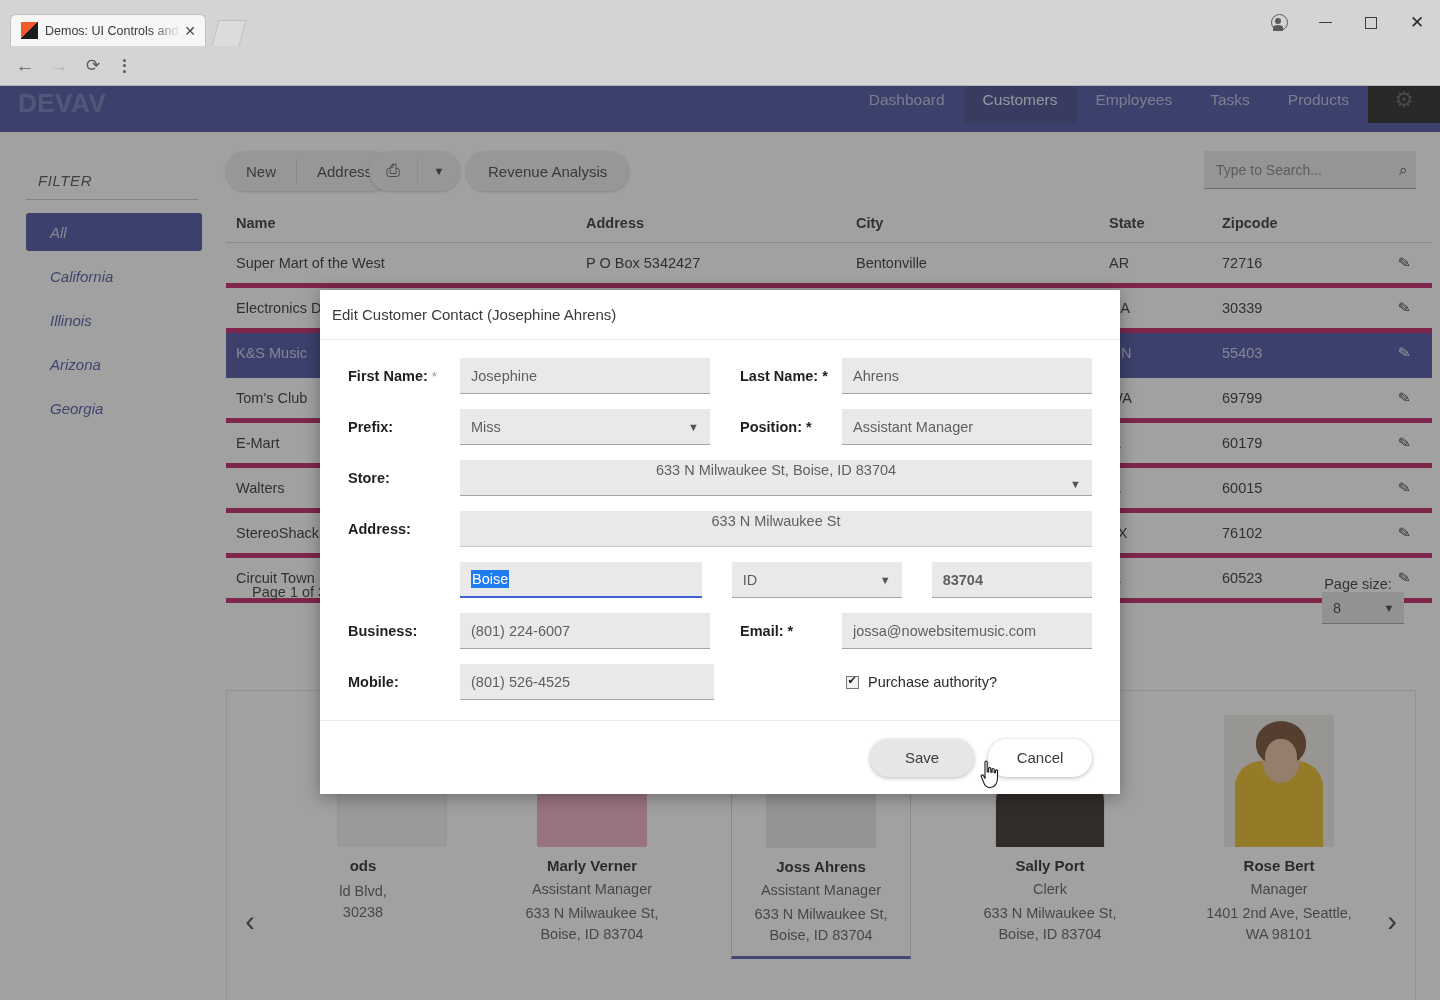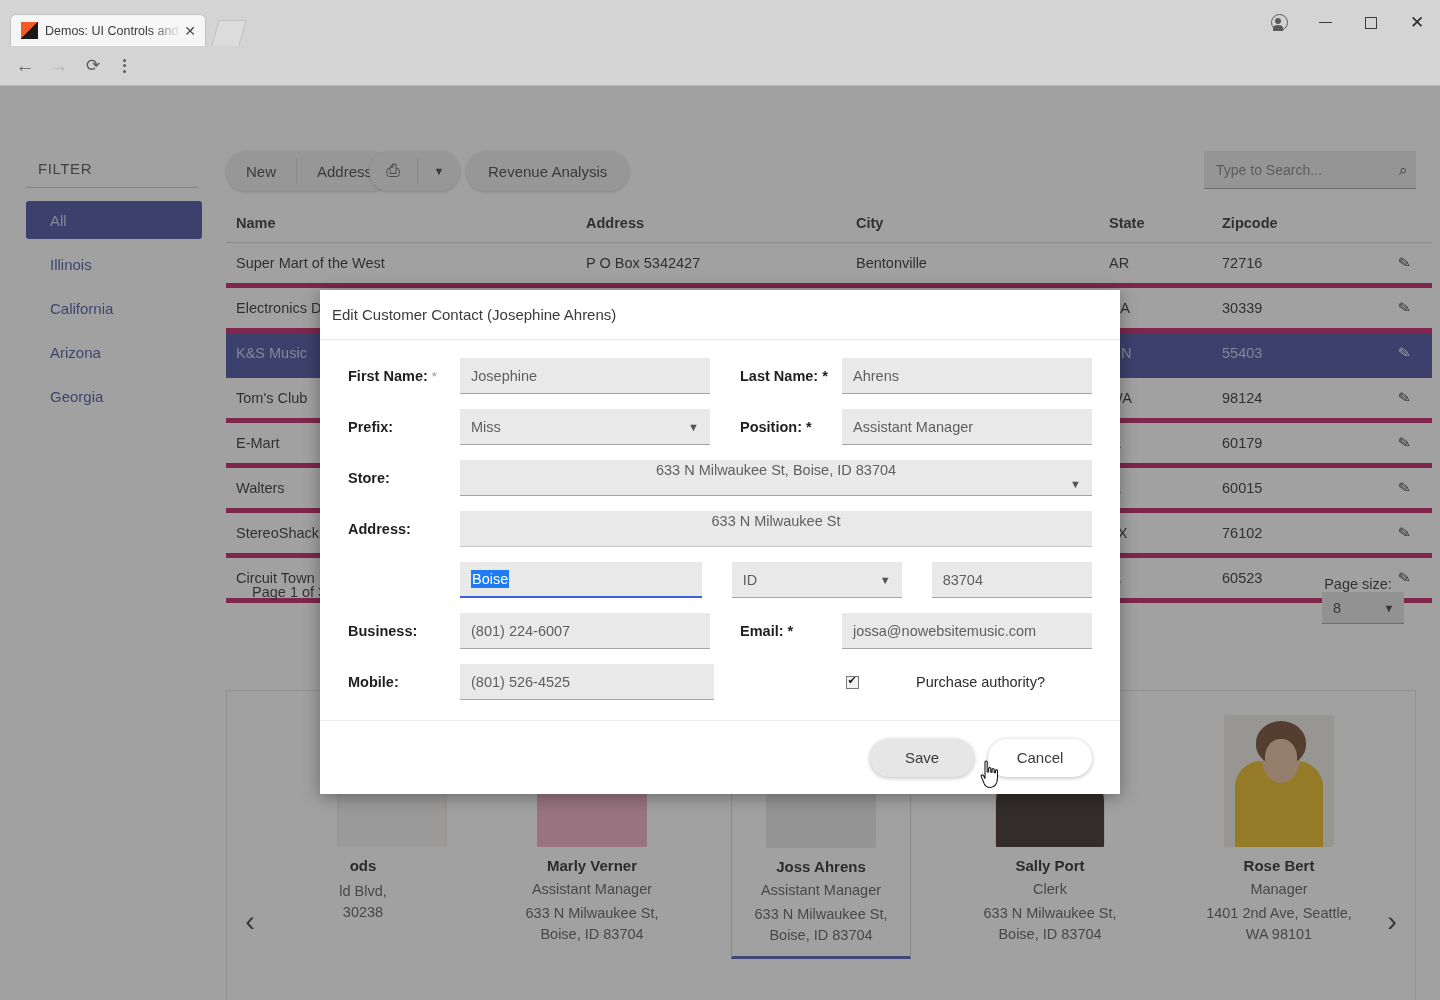--- a/index.html
+++ b/index.html
@@ -139,21 +139,21 @@
   .appnav-gear {
     width: 72px; background: #1c1c1c; display: flex;
     align-items: center; justify-content: center; height: 46px;
     position: relative; top: -9px;
   }
   .gear-glyph { font-size: 22px; color: #5a5a5a; }
 
   .content { position: absolute; top: 46px; left: 0; width: 1440px; height: 868px; }
 
   
-  .filter-panel { position: absolute; left: 0; top: 4px; width: 226px; }
+  .filter-panel { position: absolute; left: 0; top: 16px; width: 226px; font-style: italic; }
   .filter-title {
     font-size: 15px; color: #4a4a4a; letter-spacing: .6px;
     padding: 24px 0 10px 38px;
   }
   .filter-rule { height: 1px; background: #c8c8c8; margin: 0 28px 13px 26px; }
   .filter-item {
     height: 38px; margin: 0 24px 6px 26px;
     display: flex; align-items: center; padding-left: 24px;
     font-size: 15px; color: #46509e; border-radius: 3px;
   }
@@ -310,24 +310,24 @@
 
   .finput.focused {
     border-bottom: 2px solid #3f5fd6;
     color: #1f1f1f;
   }
   .sel-text { background: #1e7bf0; color: #ffffff; padding: 1px 1px; }
 
   .city-row { display: flex; align-items: center; margin-bottom: 15px; }
   .w-city { width: 254px; }
   .w-state { width: 178px; }
-  .w-zip { width: 168px; }
+  .w-zip { width: 168px; font-weight: bold; }
   .gap-s { width: 30px; flex: none; }
 
-  .check-wrap { display: flex; align-items: center; gap: 48px; }
+  .check-wrap { display: flex; align-items: center; }
   .checkbox {
     width: 13px; height: 13px; border: 1px solid #767676;
     background: #f3f3f3; margin-right: 9px; position: relative;
   }
   .checkbox::after {
     content: "\2714"; position: absolute; left: 0.5px; top: -2.5px;
     font-size: 11px; color: #1f1f1f;
   }
   .check-label { font-size: 14.5px; color: #2b2b2b; }
 
@@ -386,29 +386,42 @@
       <div class="kebab">
           <i></i>
           <i></i>
           <i></i>
         </div>
     </div>
   </div>
 
   <div class="page">
 
+    <div class="appbar">
+      <div class="brand">DEVAV</div>
+      <div class="appnav">
+        <div class="appnav-item">Dashboard</div>
+        <div class="appnav-item active">Customers</div>
+        <div class="appnav-item">Employees</div>
+        <div class="appnav-item">Tasks</div>
+        <div class="appnav-item">Products</div>
+        <div class="appnav-gear">
+          <span class="gear-glyph">⚙</span>
+        </div>
+      </div>
+    </div>
 
     <div class="content">
 
       <div class="filter-panel">
         <div class="filter-title">FILTER</div>
         <div class="filter-rule"></div>
         <div class="filter-item active">All</div>
+        <div class="filter-item">California</div>
         <div class="filter-item">Illinois</div>
-        <div class="filter-item">California</div>
         <div class="filter-item">Arizona</div>
         <div class="filter-item">Georgia</div>
       </div>
 
       <div class="grid-toolbar">
         <div class="btn-group">
           <div class="tb-btn first">New</div>
           <div class="tb-divider"></div>
           <div class="tb-btn last">Address</div>
         </div>
@@ -467,21 +480,21 @@
               <td></td>
               <td>MN</td>
               <td>55403</td>
               <td class="edit-cell"><span class="pencil">✎</span></td>
             </tr>
             <tr>
               <td>Tom's Club</td>
               <td></td>
               <td></td>
               <td>WA</td>
-              <td>98124</td>
+              <td>69799</td>
               <td class="edit-cell"><span class="pencil">✎</span></td>
             </tr>
             <tr>
               <td>E-Mart</td>
               <td></td>
               <td></td>
               <td>IL</td>
               <td>60179</td>
               <td class="edit-cell"><span class="pencil">✎</span></td>
             </tr>

